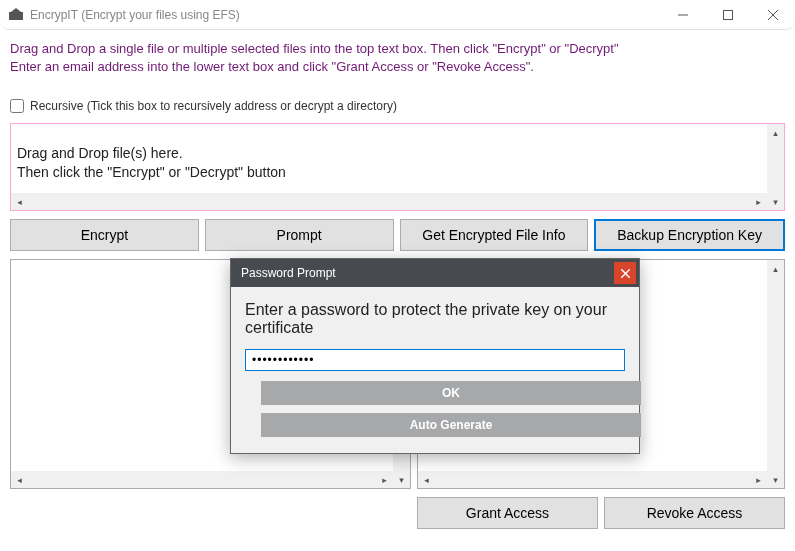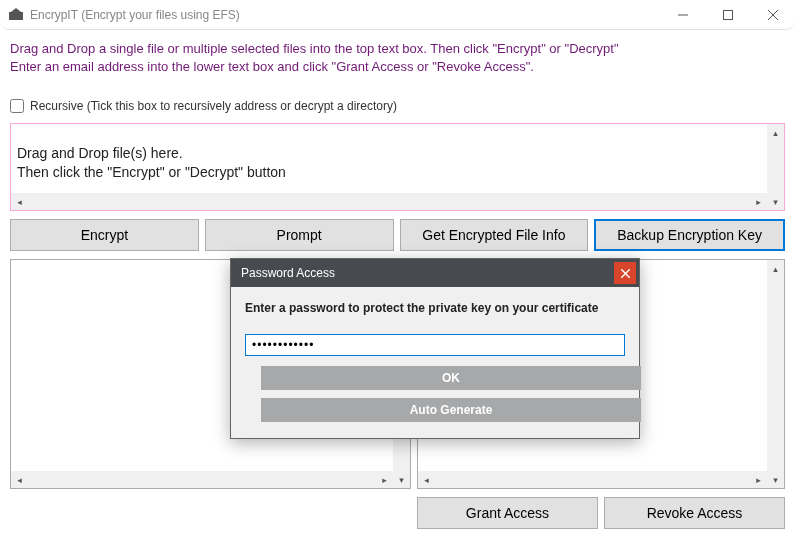--- a/index.html
+++ b/index.html
@@ -27,21 +27,21 @@
 .panel .pvscroll { position: absolute; top: 0; right: 0; bottom: 0; width: 17px; background: #f0f0f0; display: flex; flex-direction: column; justify-content: space-between; align-items: center; }
 .bottom-row { display: flex; gap: 6px; margin-top: 8px; }
 .bottom-row .spacer { width: 401px; }
 .bottom-row .btn { flex: 1; height: 32px; }
 
 .dialog { position: absolute; left: 230px; top: 258px; width: 410px; background: #f0f0f0; border: 1px solid #646464; box-shadow: 0 4px 16px rgba(0,0,0,0.3); }
 .dialog-title { height: 28px; background: #474a4f; color: #fff; display: flex; align-items: center; padding: 0 3px 0 10px; font-size: 12px; }
 .dialog-title .dt-text { flex: 1; }
 .dialog-title .dt-close { width: 22px; height: 22px; background: #d9452b; color: #fff; display: flex; align-items: center; justify-content: center; font-size: 12px; cursor: default; }
 .dialog-body { padding: 14px 14px 16px 14px; }
-.dialog-body .prompt { font-weight: 700; font-size: 12px; color: #222; margin-bottom: 19px; }
+.dialog-body .prompt { font-weight: 400; font-size: 16px; color: #222; margin-bottom: 12px; }
 .dialog-body input[type=password] { width: 100%; height: 22px; border: 1px solid #0078d7; padding: 0 6px; font-size: 12px; font-family: inherit; margin-bottom: 10px; outline: none; letter-spacing: 1px; }
 .dialog-body .dbtn { width: 100%; height: 24px; background: #a7a8a9; border: none; color: #fff; font-size: 12px; font-weight: 600; margin-bottom: 8px; display: flex; align-items: center; justify-content: center; cursor: default; margin-left: 16px; }
 .dialog-body .dbtn:last-child { margin-bottom: 0; }
 </style>
 </head>
 <body>
 
 <div class="titlebar">
   <span class="tb-icon">
     <svg width="14" height="14" viewBox="0 0 14 14">
@@ -119,21 +119,21 @@
   </div>
   <div class="bottom-row">
     <div class="spacer"></div>
     <div class="btn">Grant Access</div>
     <div class="btn">Revoke Access</div>
   </div>
 </div>
 
 <div class="dialog">
   <div class="dialog-title">
-    <span class="dt-text">Password Access</span>
+    <span class="dt-text">Password Prompt</span>
     <div class="dt-close">
       <svg width="9" height="9">
           <line x1="0" y1="0" x2="9" y2="9" stroke="#fff" stroke-width="1.4"></line>
           <line x1="9" y1="0" x2="0" y2="9" stroke="#fff" stroke-width="1.4"></line>
         </svg>
     </div>
   </div>
   <div class="dialog-body">
     <div class="prompt">Enter a password to protect the private key on your certificate</div>
     <input type="password" value="************" style="">

